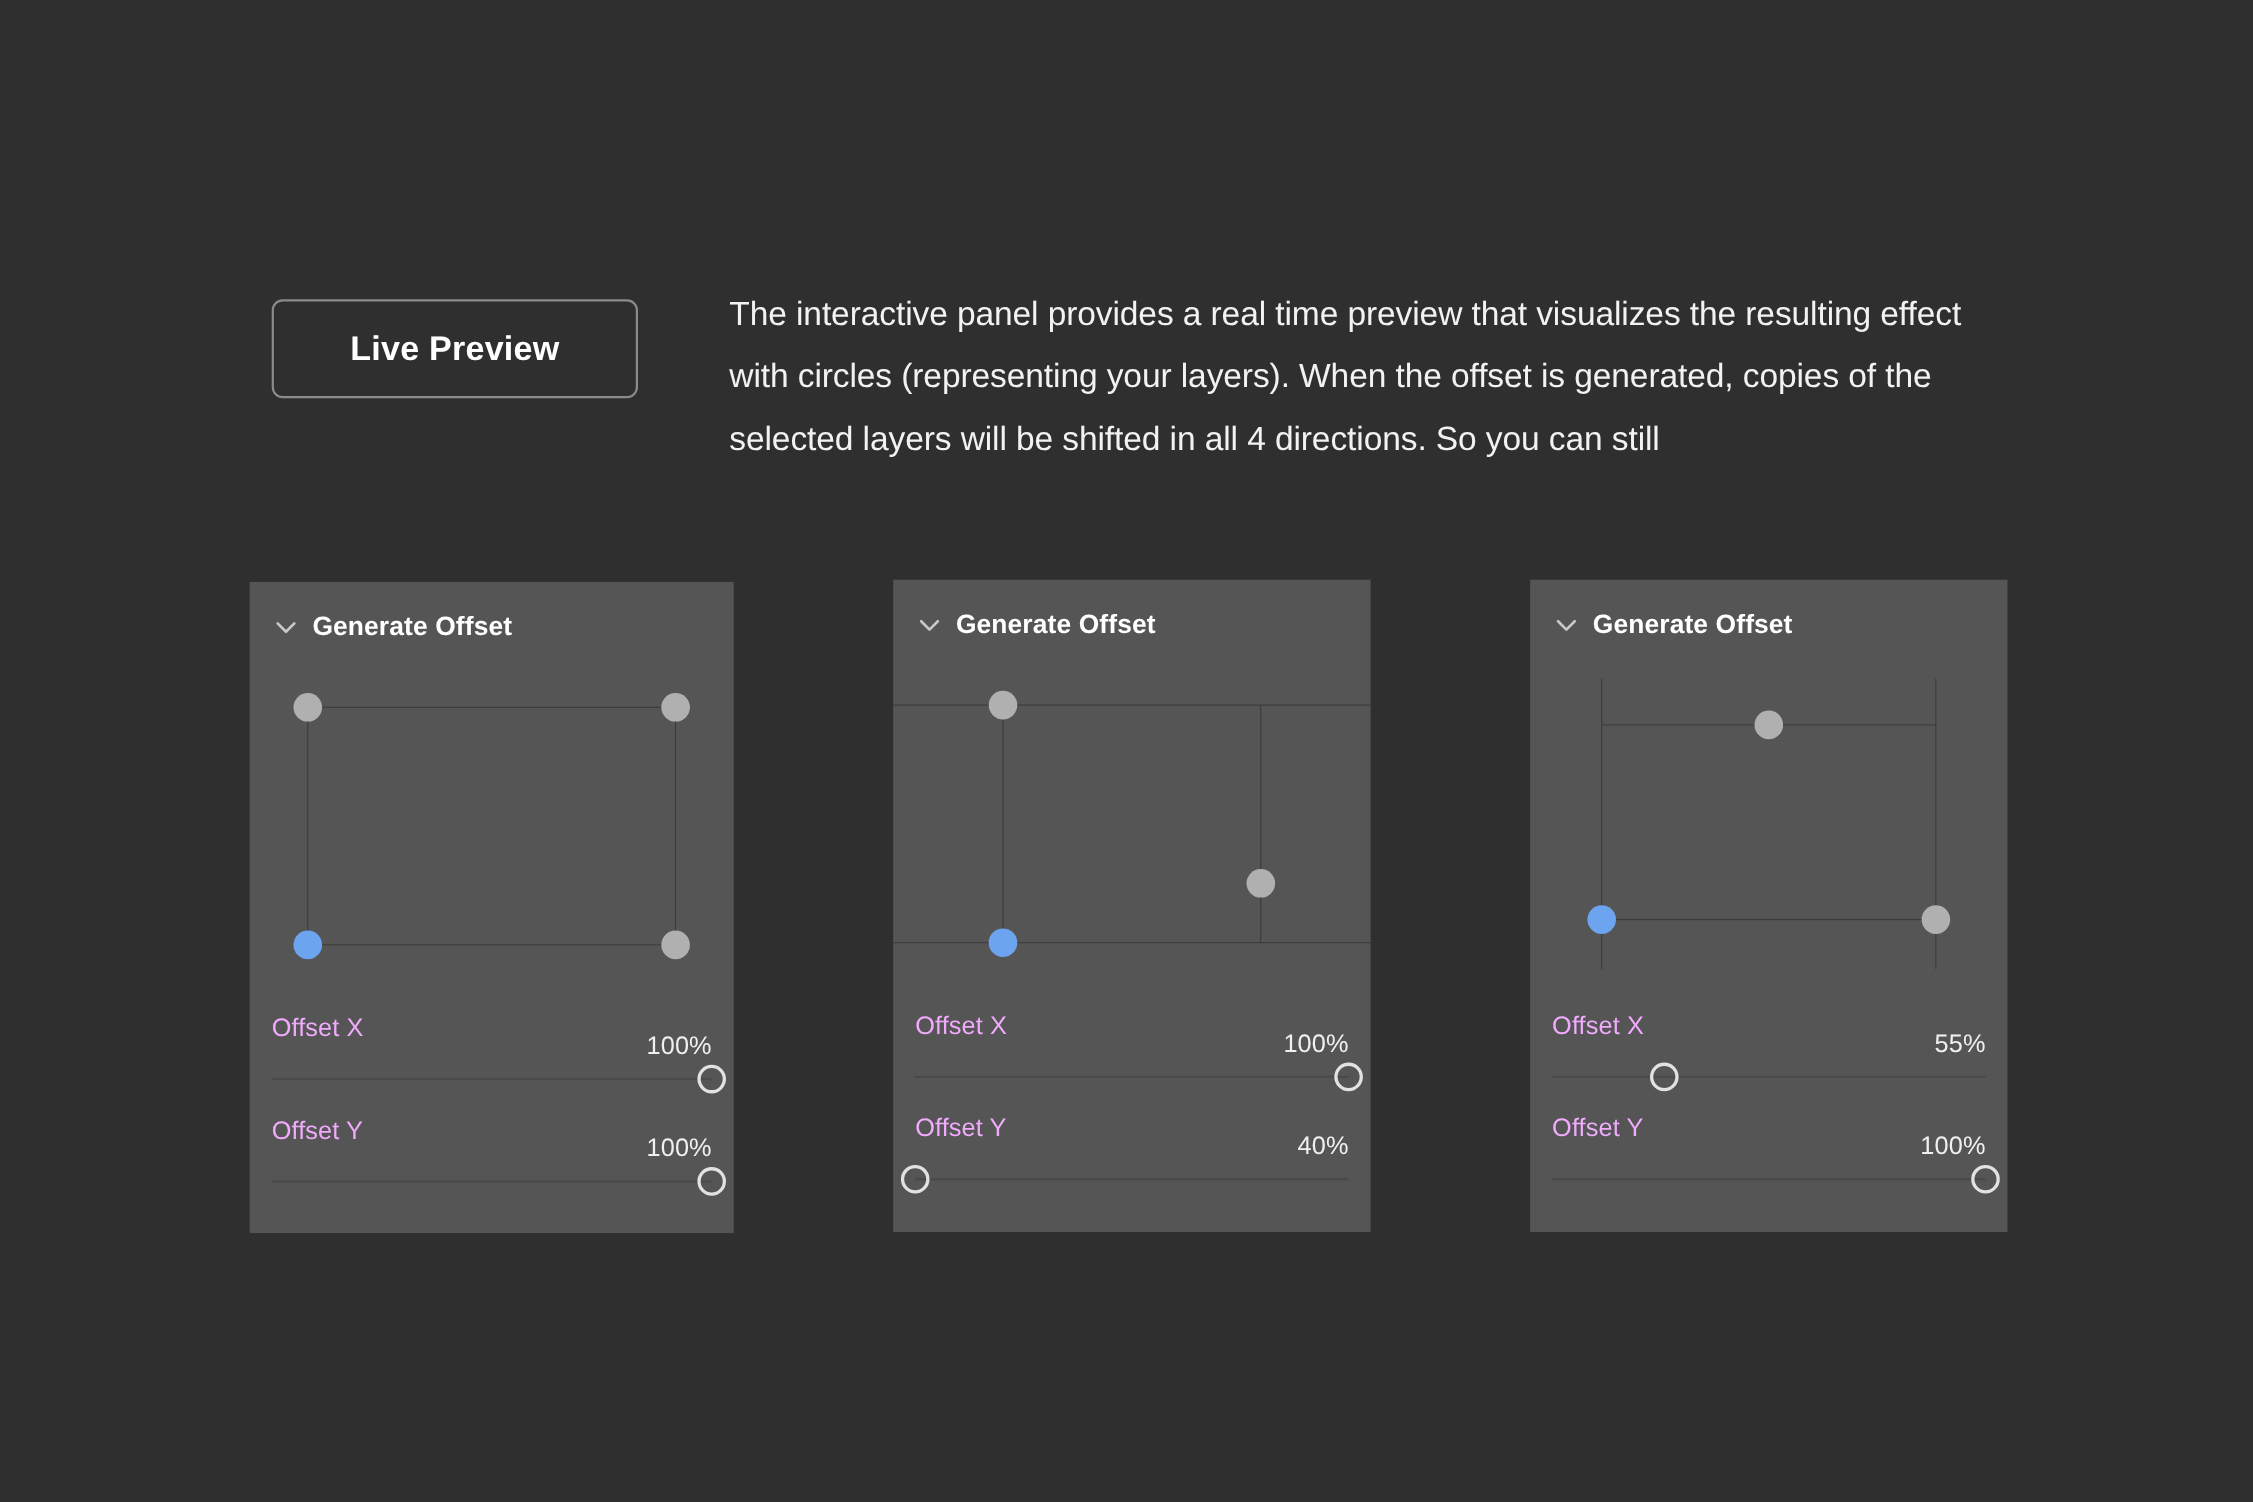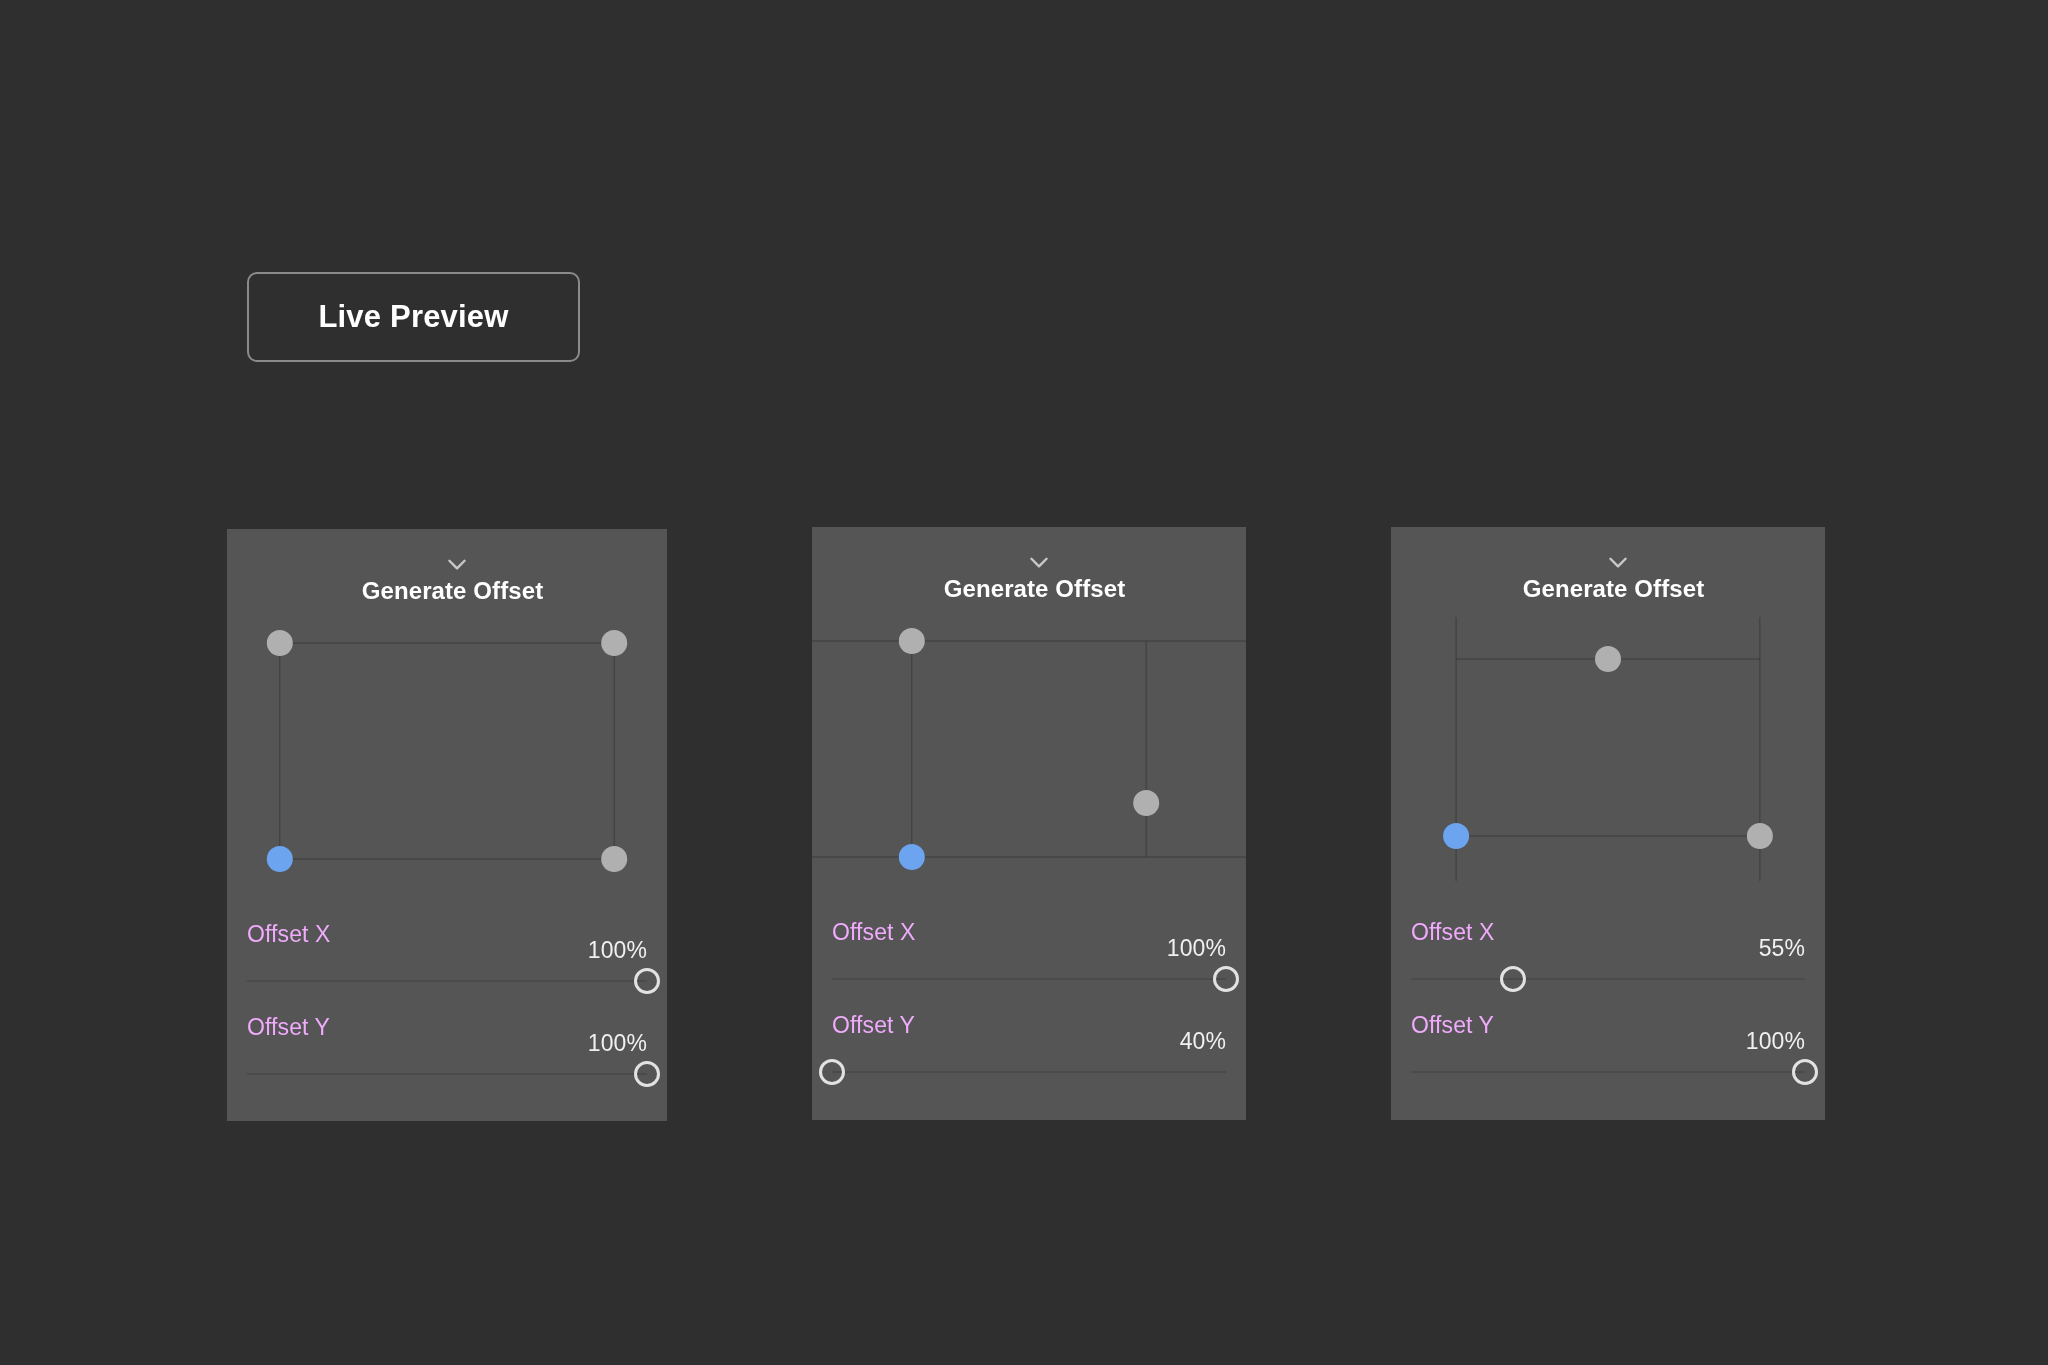--- a/index.html
+++ b/index.html
@@ -68,21 +68,20 @@
   .panel.p3 { left: 1391px; width: 434px; top: 527px; height: 593px; }
 
   .panel-header {
     position: absolute;
     left: 0;
     top: 22px;
     width: 100%;
     height: 38px;
     display: flex;
     align-items: center;
-    flex-direction: column;
   }
   .chevron-icon {
     margin-left: 20px;
     width: 26px;
     height: 26px;
     display: block;
     flex: 0 0 auto;
   }
   .panel-title {
     margin-left: 11px;
@@ -162,20 +161,21 @@
     background: transparent;
     transform: translateX(-50%);
     cursor: pointer;
   }
 </style>
 </head>
 <body>
 
 <div id="header-row">
   <div id="live-preview-button">Live Preview</div>
+  <div id="intro-paragraph">The interactive panel provides a real time preview that visualizes the resulting effect with circles (representing your layers). When the offset is generated, copies of the selected layers will be shifted in all 4 directions. So you can still</div>
 </div>
 
 <div class="panel p1">
   <div class="panel-header">
     <svg class="chevron-icon" viewBox="0 0 24 24">
       <path d="M5 9 L12 16 L19 9" fill="none" stroke="#c9c9c9" stroke-width="2.2" stroke-linecap="round" stroke-linejoin="round"></path>
     </svg>
     <span class="panel-title">Generate Offset</span>
   </div>
 

